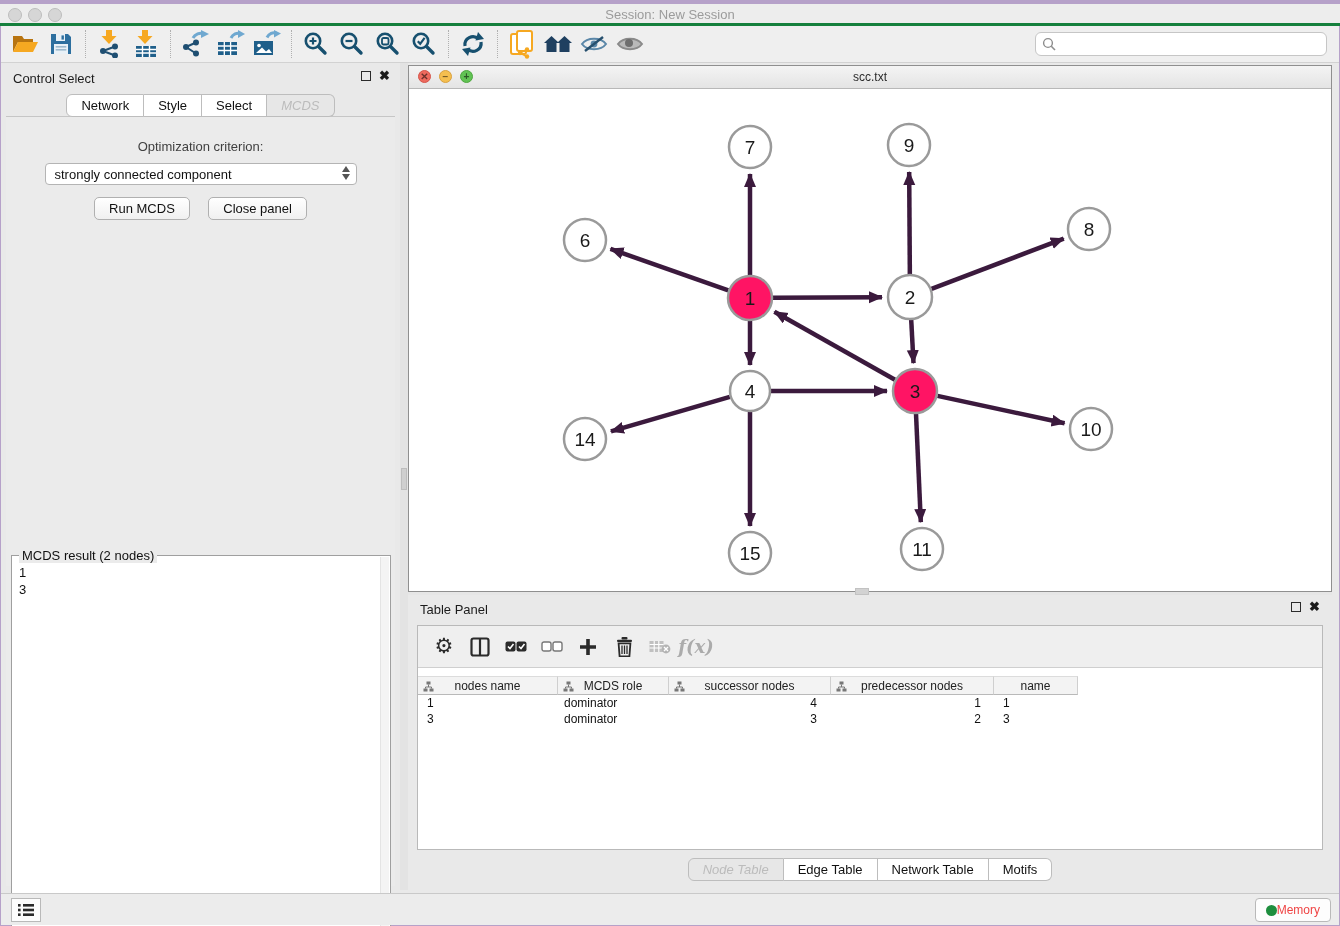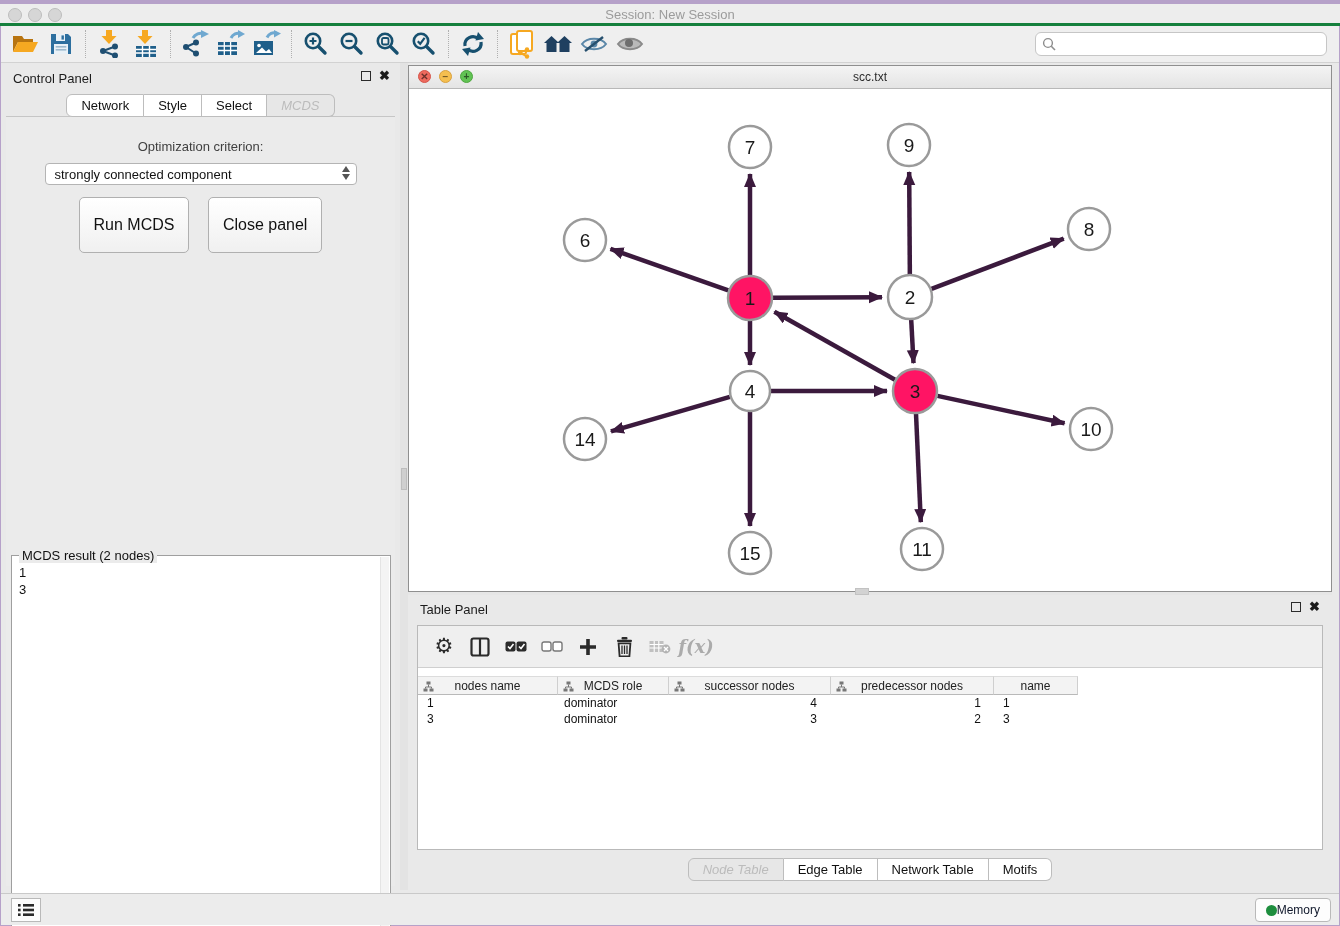--- a/index.html
+++ b/index.html
@@ -42,22 +42,22 @@
   .cp-body { position:absolute; left:5px; top:53px; width:389px; height:770px; background:#ebebeb;
              border-top:1px solid #c6c6c6; }
   .opt-label { margin-top:22px; text-align:center; font-size:13px; color:#404040; }
   .select-box { position:relative; margin:9px auto 0 auto; width:312px; height:22px; background:#fff;
                 border:1px solid #b4b4b4; border-radius:4px; font-size:13px; color:#111;
                 display:flex; align-items:center; padding-left:9px; }
   .stepper { position:absolute; right:6px; top:2px; display:flex; flex-direction:column; gap:2px; align-items:center; }
   .tri-up { width:0; height:0; border-left:4px solid transparent; border-right:4px solid transparent; border-bottom:6px solid #555; }
   .tri-down { width:0; height:0; border-left:4px solid transparent; border-right:4px solid transparent; border-top:6px solid #555; }
   .btn-row { margin-top:12px; text-align:center; }
-  .push-btn { display:inline-block; font-size:16px; color:#111; background:linear-gradient(#ffffff,#f0f0f0);
-              border:1px solid #b0b0b0; border-radius:5px; padding:18px 14px; margin:0 7px; }
+  .push-btn { display:inline-block; font-size:13px; color:#111; background:linear-gradient(#ffffff,#f0f0f0);
+              border:1px solid #b0b0b0; border-radius:5px; padding:3px 14px; margin:0 7px; }
 
   .result-box { position:absolute; left:5px; top:438px; width:380px; height:378px; background:#fff;
                 border:1px solid #9f9f9f; }
   .result-legend { position:absolute; left:7px; top:-8px; background:#ebebeb; padding:0 3px; font-size:13px; color:#111; }
   .result-lines { padding:8px 6px 0 7px; font-size:13px; color:#111; line-height:17px; }
   .result-scroll { position:absolute; right:1px; top:1px; width:9px; height:374px; background:#f4f4f4; border-left:1px solid #e4e4e4; }
 
   .v-divider { position:absolute; left:400px; top:63px; width:8px; height:827px; background:#e3e3e3; }
   .v-grip { position:absolute; left:1px; top:405px; width:6px; height:22px; background:#cfcfcf; border:1px solid #bdbdbd; }
 
@@ -101,21 +101,21 @@
   .c4 { width:84px; padding-left:9px; }
 
   .tp-tabs { position:absolute; left:0; top:263px; width:100%; text-align:center; }
 
   
   .statusbar { position:absolute; left:1px; top:893px; width:1338px; height:32px; background:#ececec;
                border-top:1px solid #c9c9c9; }
   .list-btn { position:absolute; left:10px; top:4px; width:30px; height:24px; background:#fdfdfd;
               border:1px solid #b9b9b9; display:flex; align-items:center; justify-content:center; }
   .memory-btn { position:absolute; right:8px; top:4px; height:24px; background:#fdfdfd; border:1px solid #b9b9b9;
-                border-radius:4px; display:flex; align-items:center; padding:0 10px; font-size:12px; color:#0f172a; }
+                border-radius:4px; display:flex; align-items:center; padding:0 10px; font-size:12px; color:#ef4444; }
   .mem-dot { width:11px; height:11px; border-radius:50%; background:#1e8e3e; }
 
   svg { display:block; }
 </style>
 </head>
 <body>
 
 <div class="accent-strip"></div>
 <div class="titlebar">
   <span class="traffic" style="left:8px"></span>
@@ -261,21 +261,21 @@
     <svg width="14" height="14" viewBox="0 0 14 14">
         <circle cx="6" cy="6" r="4.4" stroke="#8d8d8d" stroke-width="1.4" fill="none"></circle>
         <path d="M9.3 9.3 L13 13" stroke="#8d8d8d" stroke-width="1.6"></path>
       </svg>
     <input type="text" placeholder="" style="">
   </div>
 </div>
 
 <div class="control-panel">
   <div class="cp-header">
-    <span class="cp-title">Control Panel</span>
+    <span class="cp-title">Control Select</span>
     <span class="win-btns">
       <span class="float-btn"></span>
       <span class="close-btn">✖</span>
     </span>
   </div>
   <div class="cp-tabs">
     <span class="tabset">
       <span class="tab">Network</span>
       <span class="tab">Style</span>
       <span class="tab">Select</span>

